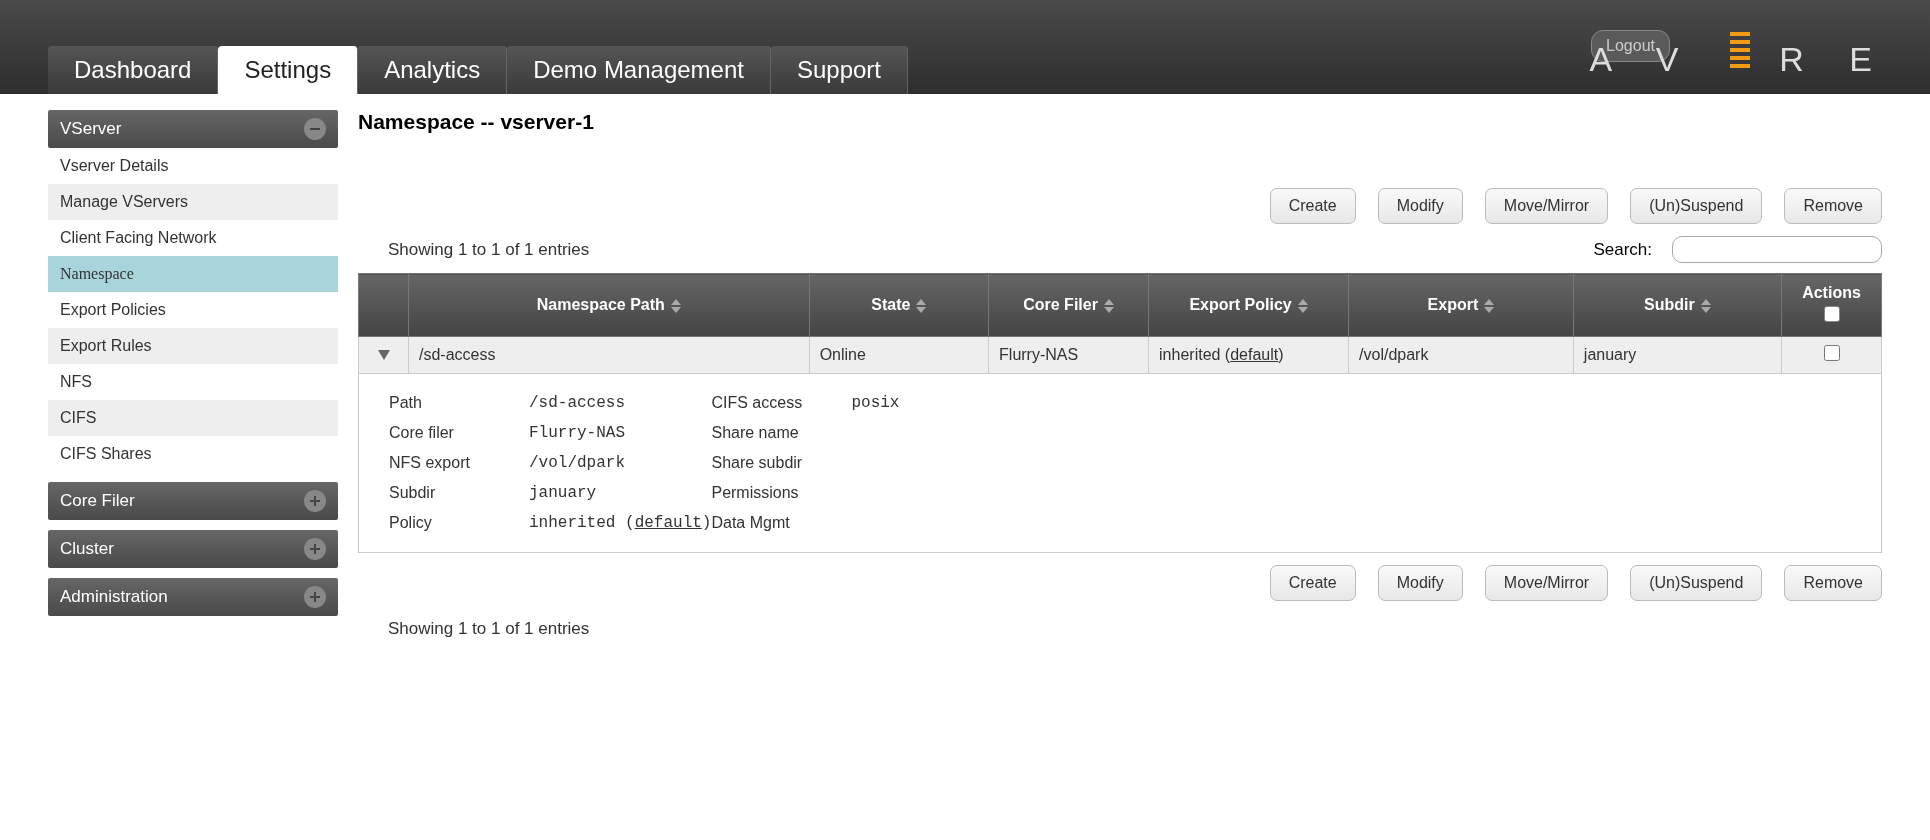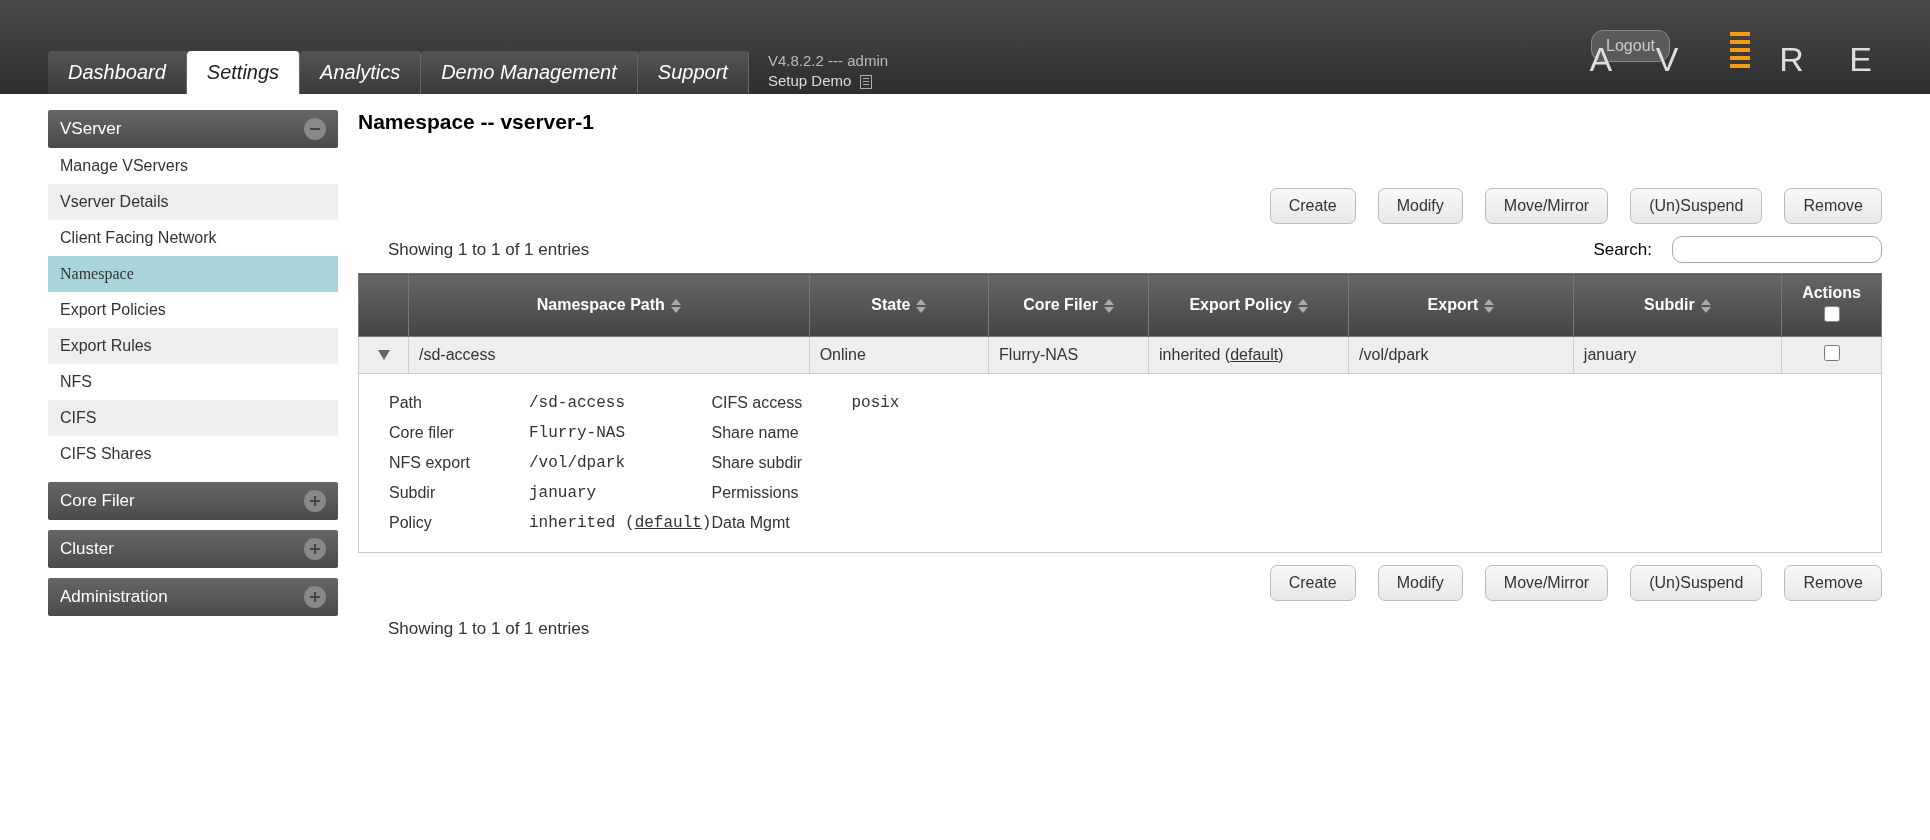--- a/index.html
+++ b/index.html
@@ -3,21 +3,21 @@
 <meta charset="utf-8">
 <style>
 * { box-sizing: border-box; margin: 0; padding: 0; }
 body { font-family: Arial, Helvetica, sans-serif; font-size: 14px; background: #fff; width: 1930px; }
 .topbar { background: linear-gradient(to bottom, #4a4a4a 0%, #2e2e2e 100%); height: 94px; position: relative; padding-top: 20px; }
 .logout-btn { position: absolute; right: 260px; top: 30px; background: #5a5a5a; border: 1px solid #888; color: #ccc; padding: 6px 14px; font-size: 16px; border-radius: 12px; cursor: pointer; }
 .logo { position: absolute; right: 40px; top: 40px; font-size: 34px; letter-spacing: 18px; font-weight: 300; color: #ddd; font-family: Arial, sans-serif; }
 .logo .eb { display: inline-block; position: relative; width: 28px; vertical-align: top; }
 .logo .eb::before { content: ""; position: absolute; top: -8px; left: 6px; width: 20px; height: 4px; background: #f39c12; box-shadow: 0 8px 0 #f39c12, 0 16px 0 #f39c12, 0 24px 0 #f39c12, 0 32px 0 #f39c12; }
 .tabs { position: absolute; bottom: 0; left: 48px; display: flex; }
-.tab { background: linear-gradient(to bottom, #555, #3a3a3a); color: #fff; font-size: 20px; padding: 10px 20px; border-right: 1px solid #666; cursor: pointer; border-top-left-radius: 4px; border-top-right-radius: 4px; font-style: italic; }
+.tab { background: linear-gradient(to bottom, #555, #3a3a3a); color: #fff; font-size: 24px; padding: 10px 26px; border-right: 1px solid #666; cursor: pointer; border-top-left-radius: 4px; border-top-right-radius: 4px; }
 .tab.active { background: #fff; color: #222; }
 .version-info { position: absolute; bottom: 4px; left: 768px; color: #bbb; font-size: 15px; line-height: 1.3; }
 .version-info .line2 { color: #ddd; }
 .version-info .doc-icon { display: inline-block; width: 12px; height: 14px; border: 1px solid #aaa; margin-left: 4px; vertical-align: middle; position: relative; }
 .version-info .doc-icon::after { content: ""; position: absolute; left: 2px; top: 2px; right: 2px; height: 1px; background: #aaa; box-shadow: 0 3px 0 #aaa, 0 6px 0 #aaa; }
 .content { display: flex; padding: 16px 48px; gap: 20px; }
 .sidebar { width: 290px; flex-shrink: 0; }
 .section-header { background: linear-gradient(to bottom, #666, #4a4a4a); color: #fff; font-size: 17px; padding: 8px 12px; display: flex; justify-content: space-between; align-items: center; cursor: pointer; border-radius: 2px; }
 .section-header .toggle { width: 22px; height: 22px; border-radius: 50%; background: #888; display: flex; align-items: center; justify-content: center; color: #444; }
 .section-items { margin-bottom: 10px; }
@@ -72,22 +72,22 @@
   <div class="sidebar">
     <div class="section-header">
       <span>VServer</span>
       <span class="toggle">
           <svg width="12" height="12">
             <rect x="1" y="5" width="10" height="2" fill="#444"></rect>
           </svg>
         </span>
     </div>
     <div class="section-items">
+      <div class="sidebar-item">Vserver Details</div>
       <div class="sidebar-item">Manage VServers</div>
-      <div class="sidebar-item">Vserver Details</div>
       <div class="sidebar-item">Client Facing Network</div>
       <div class="sidebar-item selected">Namespace</div>
       <div class="sidebar-item">Export Policies</div>
       <div class="sidebar-item">Export Rules</div>
       <div class="sidebar-item">NFS</div>
       <div class="sidebar-item">CIFS</div>
       <div class="sidebar-item">CIFS Shares</div>
     </div>
     <div class="section-header" style="margin-bottom:10px">
       <span>Core Filer</span>

